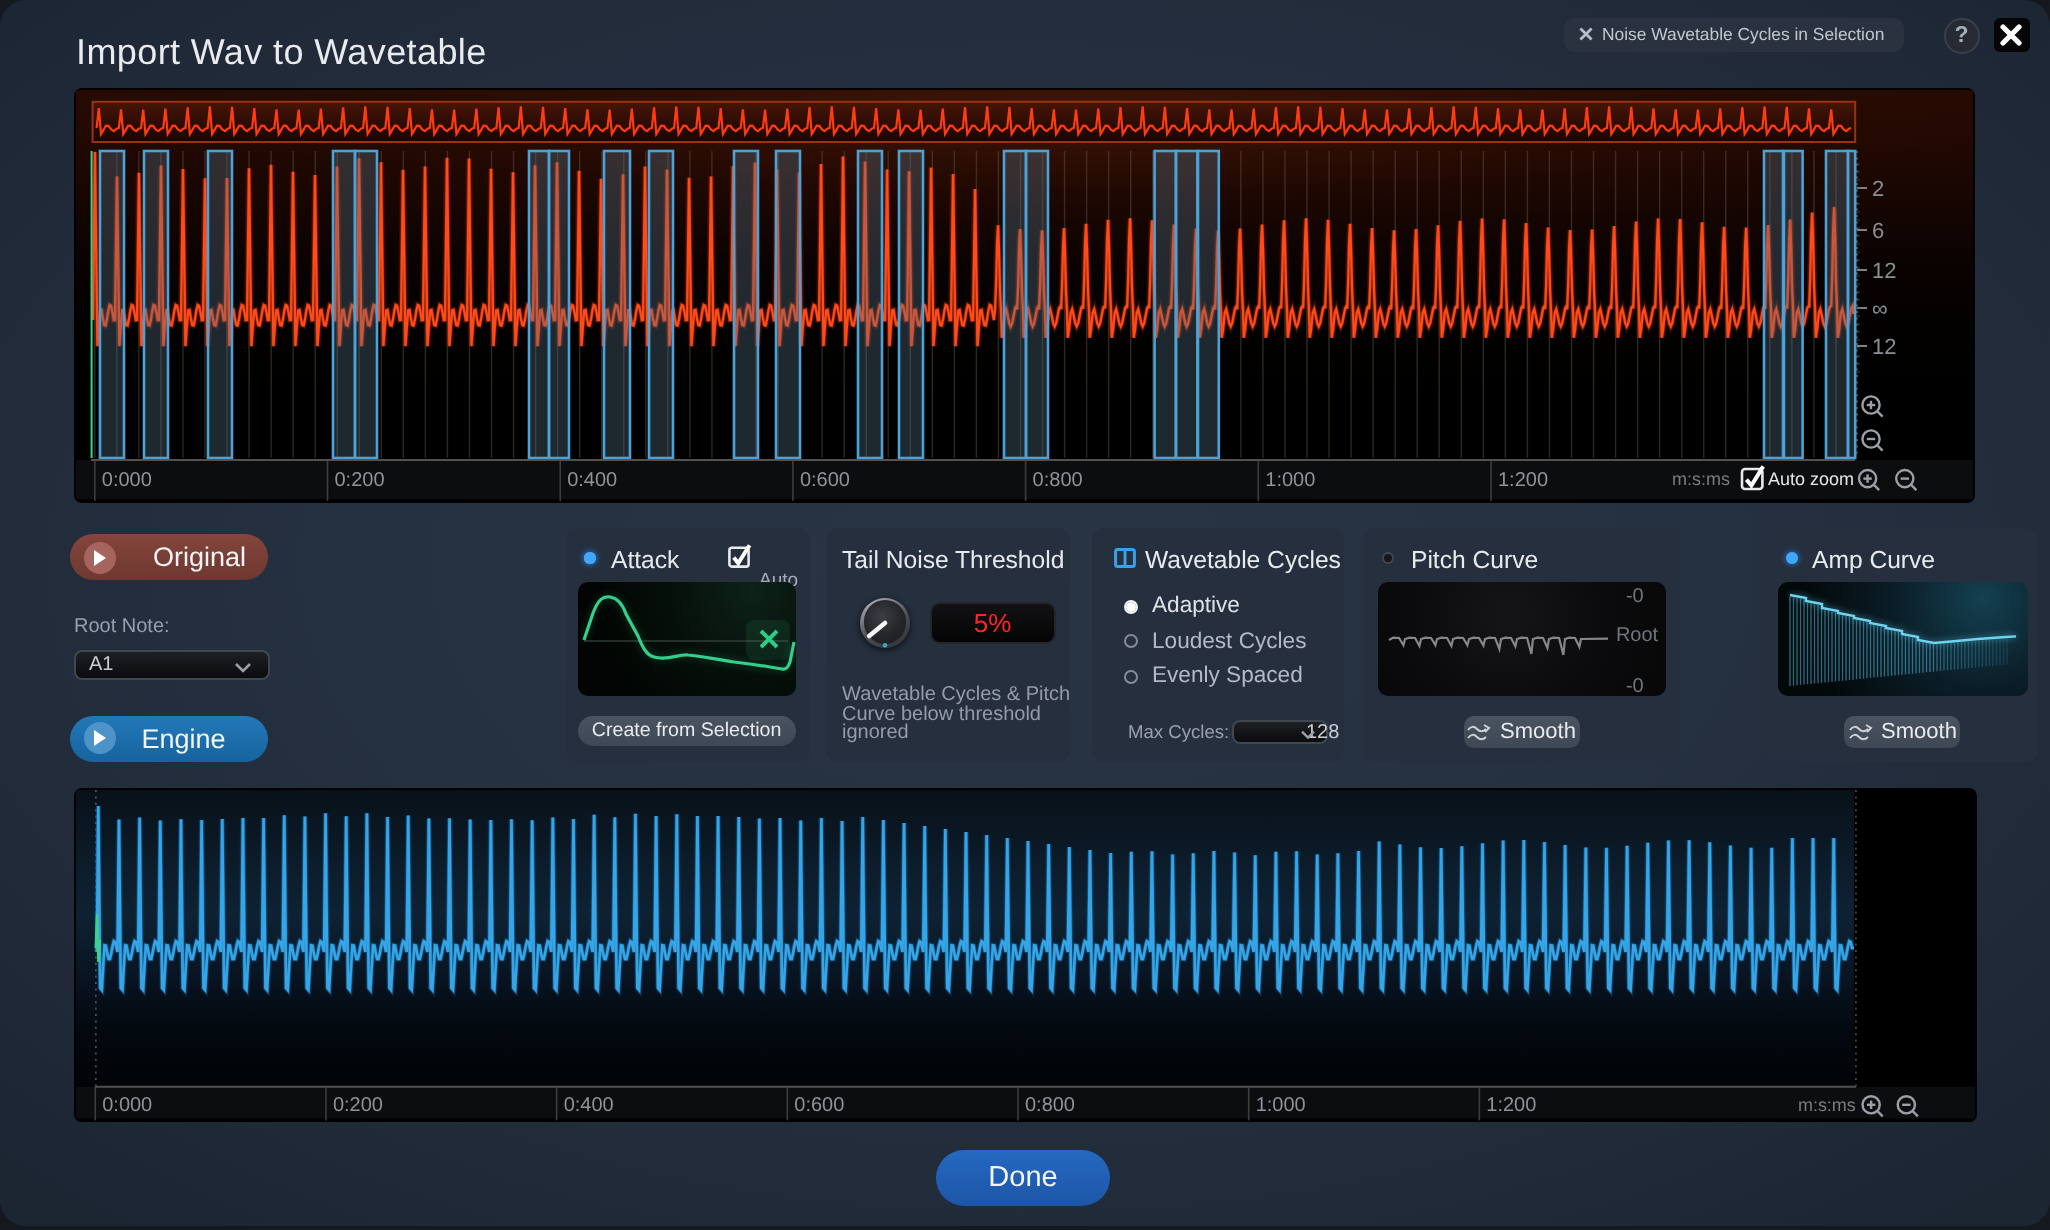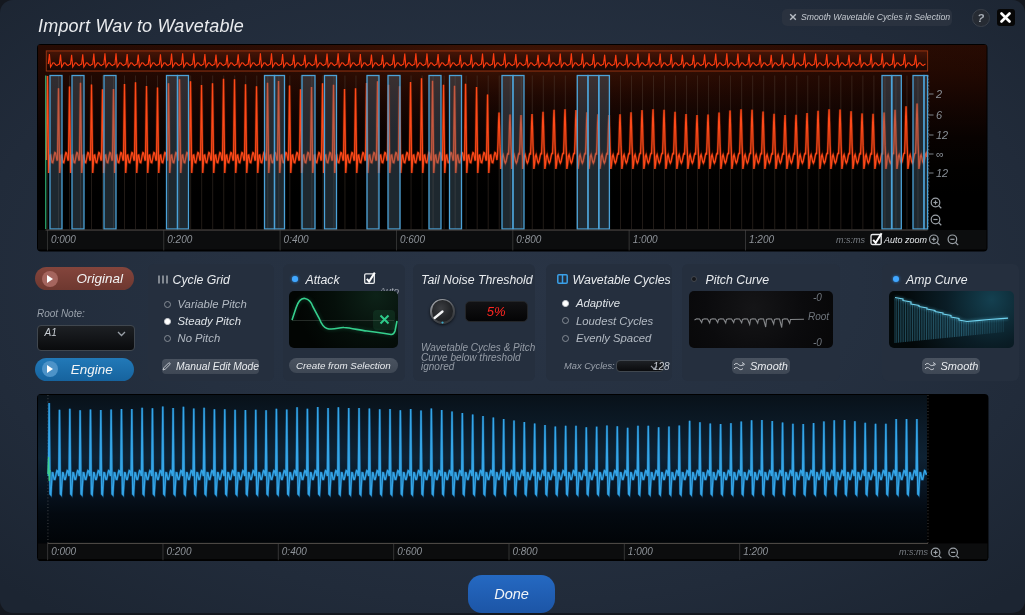--- a/index.html
+++ b/index.html
@@ -1,18 +1,18 @@
 <!DOCTYPE html>
 <html><head><meta charset="utf-8">
 <style>
 * { margin:0; padding:0; box-sizing:border-box; }
 html,body { width:1025px; height:615px; background:#14181f; overflow:hidden;
   font-family:"Liberation Sans", sans-serif; }
 #dlg { position:absolute; left:0; top:0; width:1025px; height:613px; border-radius:13px;
-  background:radial-gradient(ellipse 720px 430px at 50% 46%, #293445 0%, #253040 48%, #212b3a 75%, #1c2532 100%);font-style:italic; }
+  background:radial-gradient(ellipse 720px 430px at 50% 46%, #293445 0%, #253040 48%, #212b3a 75%, #1c2532 100%); }
 .abs { position:absolute; }
 .sec { position:absolute; top:264px; height:117px; background:#252f3e; border-radius:6px; }
 .title14 { font-size:12.3px; color:#e8ebee; white-space:nowrap; }
 .pill { position:absolute; left:35px; width:99px; height:23px; border-radius:12px;
   display:flex; align-items:center; color:#f2f4f5; font-size:13.5px; }
 .pcirc { width:16px; height:16px; border-radius:50%; margin-left:6.5px; position:relative; flex:none; }
 .ptri { position:absolute; left:5.5px; top:4px; width:0; height:0;
   border-left:6px solid #fff; border-top:4px solid transparent; border-bottom:4px solid transparent; }
 .ptxt { flex:1; text-align:center; margin-right:8px; }
 .radio { position:absolute; width:7px; height:7px; border-radius:50%; border:1.1px solid #858c95; }
@@ -25,21 +25,21 @@
 .gbox { position:absolute; border-radius:5px; overflow:hidden; }
 </style></head>
 <body>
 <div id="dlg">
   <div class="abs" style="left:38px;top:16px;font-size:18px;color:#e9ebee;letter-spacing:0.2px">Import Wav to Wavetable</div>
 
   <div class="abs" style="left:782px;top:9px;width:170px;height:16.5px;background:#2a323f;border-radius:5px;display:flex;align-items:center">
     <svg width="8" height="8" style="margin-left:7px;flex:none" viewBox="0 0 8 8">
         <path d="M1.2,1.2 L6.8,6.8 M6.8,1.2 L1.2,6.8" stroke="#b8bec6" stroke-width="1.4"></path>
       </svg>
-    <span style="font-size:8.7px;color:#c3c8cf;margin-left:4px;white-space:nowrap">Smooth Wavetable Cycles in Selection</span>
+    <span style="font-size:8.7px;color:#c3c8cf;margin-left:4px;white-space:nowrap">Noise Wavetable Cycles in Selection</span>
   </div>
   <div class="abs" style="left:972px;top:9px;width:17.5px;height:17.5px;border-radius:50%;background:#262b33;border:1px solid #3a404a;color:#a7adb5;font-size:11.5px;font-weight:bold;display:flex;align-items:center;justify-content:center">?</div>
   <div class="abs" style="left:997px;top:8.5px;width:17.5px;height:17.5px;border-radius:3px;background:#060606;display:flex;align-items:center;justify-content:center">
     <svg width="11" height="11" viewBox="0 0 11 11">
         <path d="M1.5,1.5 L9.5,9.5 M9.5,1.5 L1.5,9.5" stroke="#fff" stroke-width="2.6" stroke-linecap="round"></path>
       </svg>
   </div>
 
   <div class="abs" style="left:37px;top:44px;width:950.5px;height:207.5px">
       <svg width="950.5" height="207.5" viewBox="0 0 950.5 207.5" xmlns="http://www.w3.org/2000/svg" style="position:absolute;left:0;top:0">
@@ -257,53 +257,32 @@
       </svg>
     </div>
 
   <div class="pill" style="top:267px;background:linear-gradient(#84453c,#6e3830);gap:16px;">
     <div class="pcirc" style="background:#a5655e">
         <div class="ptri"></div>
       </div>
     <div class="ptxt">Original</div>
   </div>
   <div class="abs" style="left:37px;top:308px;font-size:10px;color:#98a0aa">Root Note:</div>
-  <div class="drop" style="left:36.5px;top:325px;width:98px;height:26px;line-height:13px;padding-left:7px">A1
+  <div class="drop" style="left:36.5px;top:325px;width:98px;height:15px;line-height:13px;padding-left:7px">A1
     <svg width="9" height="6" style="position:absolute;right:8px;top:4.5px" viewBox="0 0 9 6">
         <path d="M1,1 L4.5,4.5 L8,1" fill="none" stroke="#9aa0a8" stroke-width="1.3"></path>
       </svg>
   </div>
   <div class="pill" style="top:357.5px;background:linear-gradient(#2279b8,#16639e);">
     <div class="pcirc" style="background:#4d93c8">
         <div class="ptri"></div>
       </div>
     <div class="ptxt">Engine</div>
   </div>
 
-  <div class="sec" style="left:148px;width:125.5px">
-    <svg width="10" height="9" style="position:absolute;left:10px;top:11px" viewBox="0 0 10 9">
-      <g stroke="#9aa0a8" stroke-width="1.6">
-          <line x1="1" y1="0.5" x2="1" y2="8.5"></line>
-          <line x1="5" y1="0.5" x2="5" y2="8.5"></line>
-          <line x1="9" y1="0.5" x2="9" y2="8.5"></line>
-        </g>
-      </svg>
-    <div class="abs title14" style="left:24.5px;top:9px">Cycle Grid</div>
-    <div class="radio" style="left:16px;top:36.5px"></div>
-      <div class="rlab" style="left:29.5px;top:33.5px">Variable Pitch</div>
-    <div class="radio on" style="left:16px;top:53.5px"></div>
-      <div class="rlab" style="left:29.5px;top:50.5px;color:#dde2e7">Steady Pitch</div>
-    <div class="radio" style="left:16px;top:71px"></div>
-      <div class="rlab" style="left:29.5px;top:68px">No Pitch</div>
-    <div class="btn" style="left:14px;top:95px;width:97px;height:14.5px">
-      <svg width="9" height="9" viewBox="0 0 9 9" style="margin-right:5px">
-          <path d="M1,8 L1.8,5.8 L6.5,1.1 A0.9,0.9 0 0 1 7.9,2.5 L3.2,7.2 Z" fill="none" stroke="#cfd4da" stroke-width="0.9"></path>
-        </svg>
-      Manual Edit Mode</div>
-  </div>
 
   <div class="sec" style="left:282.5px;width:122.5px">
     <div class="abs" style="left:9.5px;top:12px;width:5.5px;height:5.5px;border-radius:50%;background:#41a7ff;box-shadow:0 0 3px #2a8ae0"></div>
     <div class="abs title14" style="left:23px;top:9px">Attack</div>
     <svg width="12" height="13" style="position:absolute;left:81.5px;top:7.2px" viewBox="0 0 12 13">
       <rect x="0.7" y="2.9" width="9.6" height="9.4" rx="1.2" fill="none" stroke="#e8eaec" stroke-width="1.3"></rect>
       <path d="M2.9,7.8 L5.1,10.6 L10.8,1.6" fill="none" stroke="#fff" stroke-width="2"></path>
       </svg>
     <div class="abs" style="left:97px;top:21px;font-size:9.5px;color:#a5acb5">Auto</div>
     <div class="gbox" style="left:6.5px;top:26.5px;width:108.6px;height:57.4px;background:radial-gradient(circle at 80% 8%, #0d2218 0%, #050f0a 42%, #020503 78%);">
@@ -497,14 +476,14 @@
           <line x1="898.6" y1="156.3" x2="898.6" y2="160.5"></line>
         </g>
         <g stroke="#9aa0a6" stroke-width="1.2" fill="none">
           <circle cx="916.2" cy="158.4" r="4.3"></circle>
           <line x1="919.38" y1="161.58" x2="921.98" y2="164.18"></line>
           <line x1="914.1" y1="158.4" x2="918.3" y2="158.4"></line>
         </g>
       </svg>
     </div>
 
-  <div class="abs" style="left:468px;top:575px;width:87px;height:38px;border-radius:14px;background:linear-gradient(#2569c2,#1c55a6);display:flex;align-items:center;justify-content:center;color:#f2f5f8;font-size:14.5px">Done</div>
+  <div class="abs" style="left:468px;top:575px;width:87px;height:28px;border-radius:14px;background:linear-gradient(#2569c2,#1c55a6);display:flex;align-items:center;justify-content:center;color:#f2f5f8;font-size:14.5px">Done</div>
 </div>
 
 </body></html>

